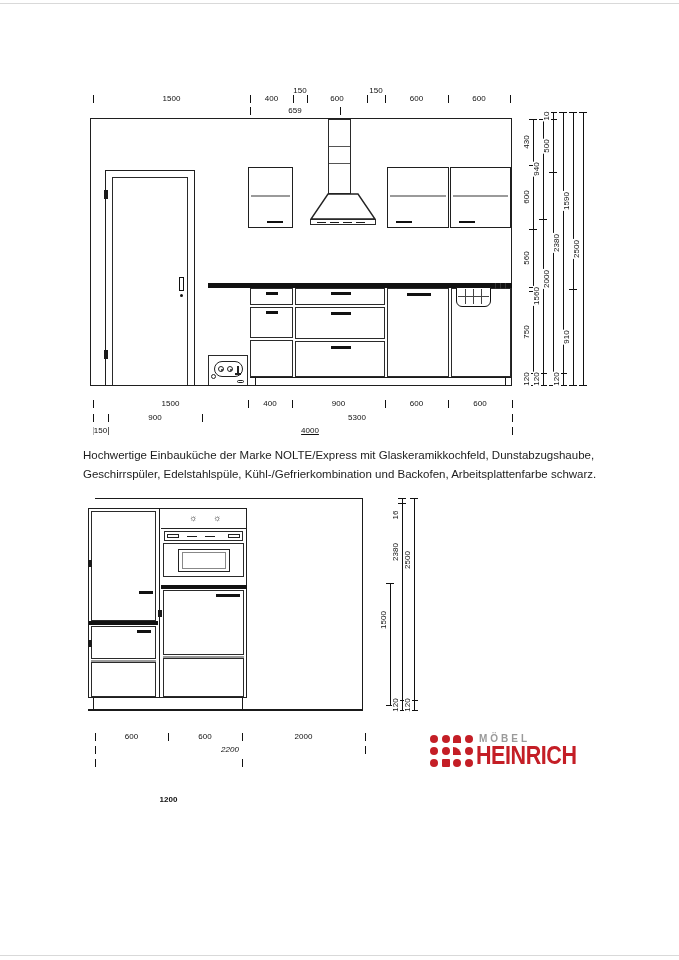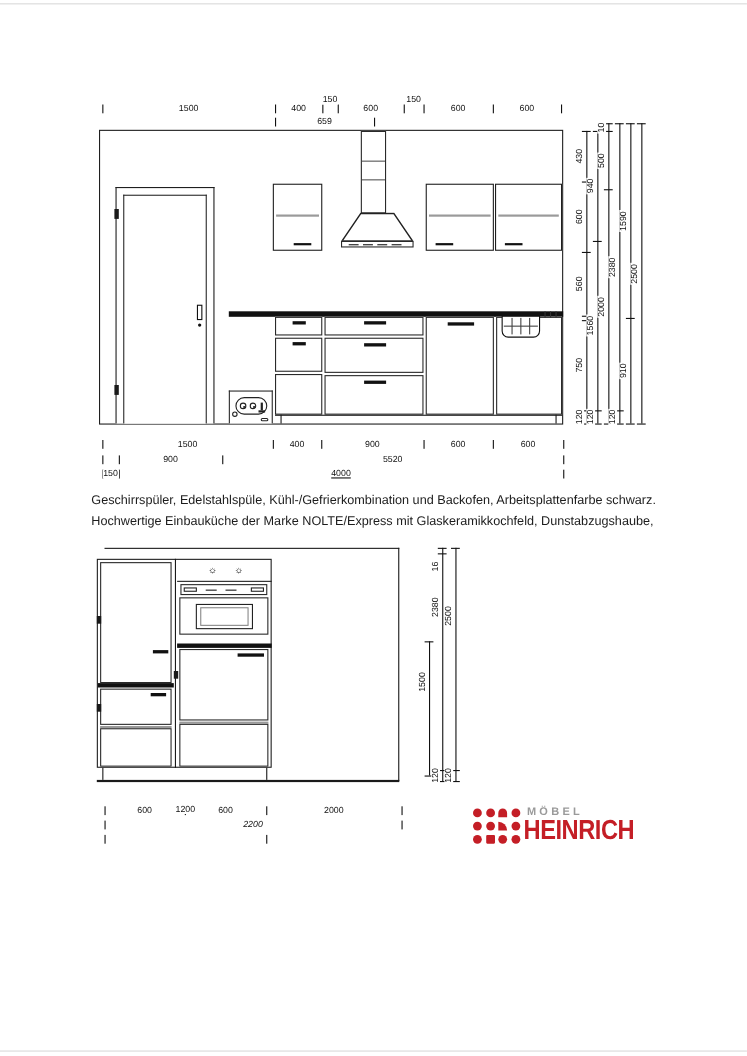--- a/index.html
+++ b/index.html
@@ -114,22 +114,22 @@
     <div class="abs" style="left:12px;top:4px;width:6px;height:6px;border:1px solid #222;border-radius:50%;"></div>
     <div class="abs" style="left:14.5px;top:6.5px;width:2px;height:2px;background:#222;border-radius:50%;"></div>
     <div class="abs" style="left:22px;top:4px;width:1.5px;height:7px;background:#222;"></div>
     <div class="abs" style="left:20px;top:11px;width:6px;height:1.5px;background:#222;"></div>
   </div>
   <div class="abs" style="left:2px;top:18px;width:5px;height:5px;border:1px solid #222;border-radius:50%;"></div>
   <div class="abs" style="left:28px;top:24px;width:7px;height:3px;border:1px solid #222;border-radius:2px;"></div>
 </div>
 
 <div class="desc">
+  <div>Hochwertige Einbauküche der Marke NOLTE/Express mit Glaskeramikkochfeld, Dunstabzugshaube,</div>
   <div>Geschirrspüler, Edelstahlspüle, Kühl-/Gefrierkombination und Backofen, Arbeitsplattenfarbe schwarz.</div>
-  <div>Hochwertige Einbauküche der Marke NOLTE/Express mit Glaskeramikkochfeld, Dunstabzugshaube,</div>
 </div>
 
 <div class="ln" style="left:95px;top:498px;width:268px;height:1.2px;"></div>
 <div class="ln" style="left:362px;top:498px;width:1.2px;height:212px;"></div>
 <div class="ln" style="left:88px;top:709px;width:275px;height:1.5px;"></div>
 <div class="frame" style="left:88px;top:508px;width:159px;height:190px;"></div>
 <div class="ln" style="left:158.5px;top:508px;width:1.5px;height:190px;"></div>
 
 <div class="thin" style="left:91px;top:511px;width:65px;height:110px;">
   <div class="handle" style="left:47px;top:79px;width:14px;"></div>
@@ -217,21 +217,21 @@
       <div class="dim-label" style="left: 270px; top: 404px;">400</div>
       <div class="dim-label" style="left: 338.5px; top: 404px;">900</div>
       <div class="dim-label" style="left: 416.5px; top: 404px;">600</div>
       <div class="dim-label" style="left: 480px; top: 404px;">600</div>
       <div class="dim-line" style="top: 417.5px; height: 1px;"></div>
       <div class="dim-tick" style="left: 92.5px; top: 414px; width: 1px; height: 8px;"></div>
       <div class="dim-tick" style="left: 107.5px; top: 414px; width: 1px; height: 8px;"></div>
       <div class="dim-tick" style="left: 201.5px; top: 414px; width: 1px; height: 8px;"></div>
       <div class="dim-tick" style="left: 511.5px; top: 414px; width: 1px; height: 8px;"></div>
       <div class="dim-label" style="left: 155px; top: 418px;">900</div>
-      <div class="dim-label" style="left: 357px; top: 418px;">5520</div>
+      <div class="dim-label" style="left: 357px; top: 418px;">5300</div>
       <div class="dim-line" style="top: 430.5px; height: 1px;"></div>
       <div class="dim-tick" style="left: 92.5px; top: 427px; width: 1px; height: 8px;"></div>
       <div class="dim-tick" style="left: 107.5px; top: 427px; width: 1px; height: 8px;"></div>
       <div class="dim-tick" style="left: 511.5px; top: 427px; width: 1px; height: 8px;"></div>
       <div class="dim-label" style="left: 100.5px; top: 431px;">150</div>
       <div class="dim-label" style="left: 310px; top: 431px; text-decoration: underline;">4000</div>
       <div class="dim-line" style="left: 532.5px; top: 119px; width: 1px; height: 266px;"></div>
       <div class="dim-tick" style="left: 529px; top: 118.5px; width: 8px; height: 1px;"></div>
       <div class="dim-tick" style="left: 529px; top: 164.5px; width: 8px; height: 1px;"></div>
       <div class="dim-tick" style="left: 529px; top: 228.5px; width: 8px; height: 1px;"></div>
@@ -284,21 +284,21 @@
       <div class="dim-label" style="left: 131.5px; top: 737px;">600</div>
       <div class="dim-label" style="left: 205px; top: 737px;">600</div>
       <div class="dim-label" style="left: 303.5px; top: 737px;">2000</div>
       <div class="dim-line" style="top: 749.5px; height: 1px;"></div>
       <div class="dim-tick" style="left: 94.5px; top: 746px; width: 1px; height: 8px;"></div>
       <div class="dim-tick" style="left: 364.5px; top: 746px; width: 1px; height: 8px;"></div>
       <div class="dim-label" style="left: 230px; top: 750px; font-style: italic;">2200</div>
       <div class="dim-line" style="top: 762.5px; height: 1px;"></div>
       <div class="dim-tick" style="left: 94.5px; top: 759px; width: 1px; height: 8px;"></div>
       <div class="dim-tick" style="left: 241.5px; top: 759px; width: 1px; height: 8px;"></div>
-      <div class="dim-label" style="left: 168.5px; top: 736px;">1200</div>
+      <div class="dim-label" style="left: 168.5px; top: 800px; font-weight: bold;">1200</div>
       <div class="dim-line" style="left: 389.5px; top: 583px; width: 1px; height: 122px;"></div>
       <div class="dim-tick" style="left: 386px; top: 582.5px; width: 8px; height: 1px;"></div>
       <div class="dim-tick" style="left: 386px; top: 704.5px; width: 8px; height: 1px;"></div>
       <div class="dim-label v" style="left: 384px; top: 620px;">1500</div>
       <div class="dim-line" style="left: 401.5px; top: 498px; width: 1px; height: 212px;"></div>
       <div class="dim-tick" style="left: 398px; top: 497.5px; width: 8px; height: 1px;"></div>
       <div class="dim-tick" style="left: 398px; top: 502.5px; width: 8px; height: 1px;"></div>
       <div class="dim-tick" style="left: 398px; top: 699.5px; width: 8px; height: 1px;"></div>
       <div class="dim-tick" style="left: 398px; top: 709.5px; width: 8px; height: 1px;"></div>
       <div class="dim-label v" style="left: 396px; top: 515px;">16</div>

